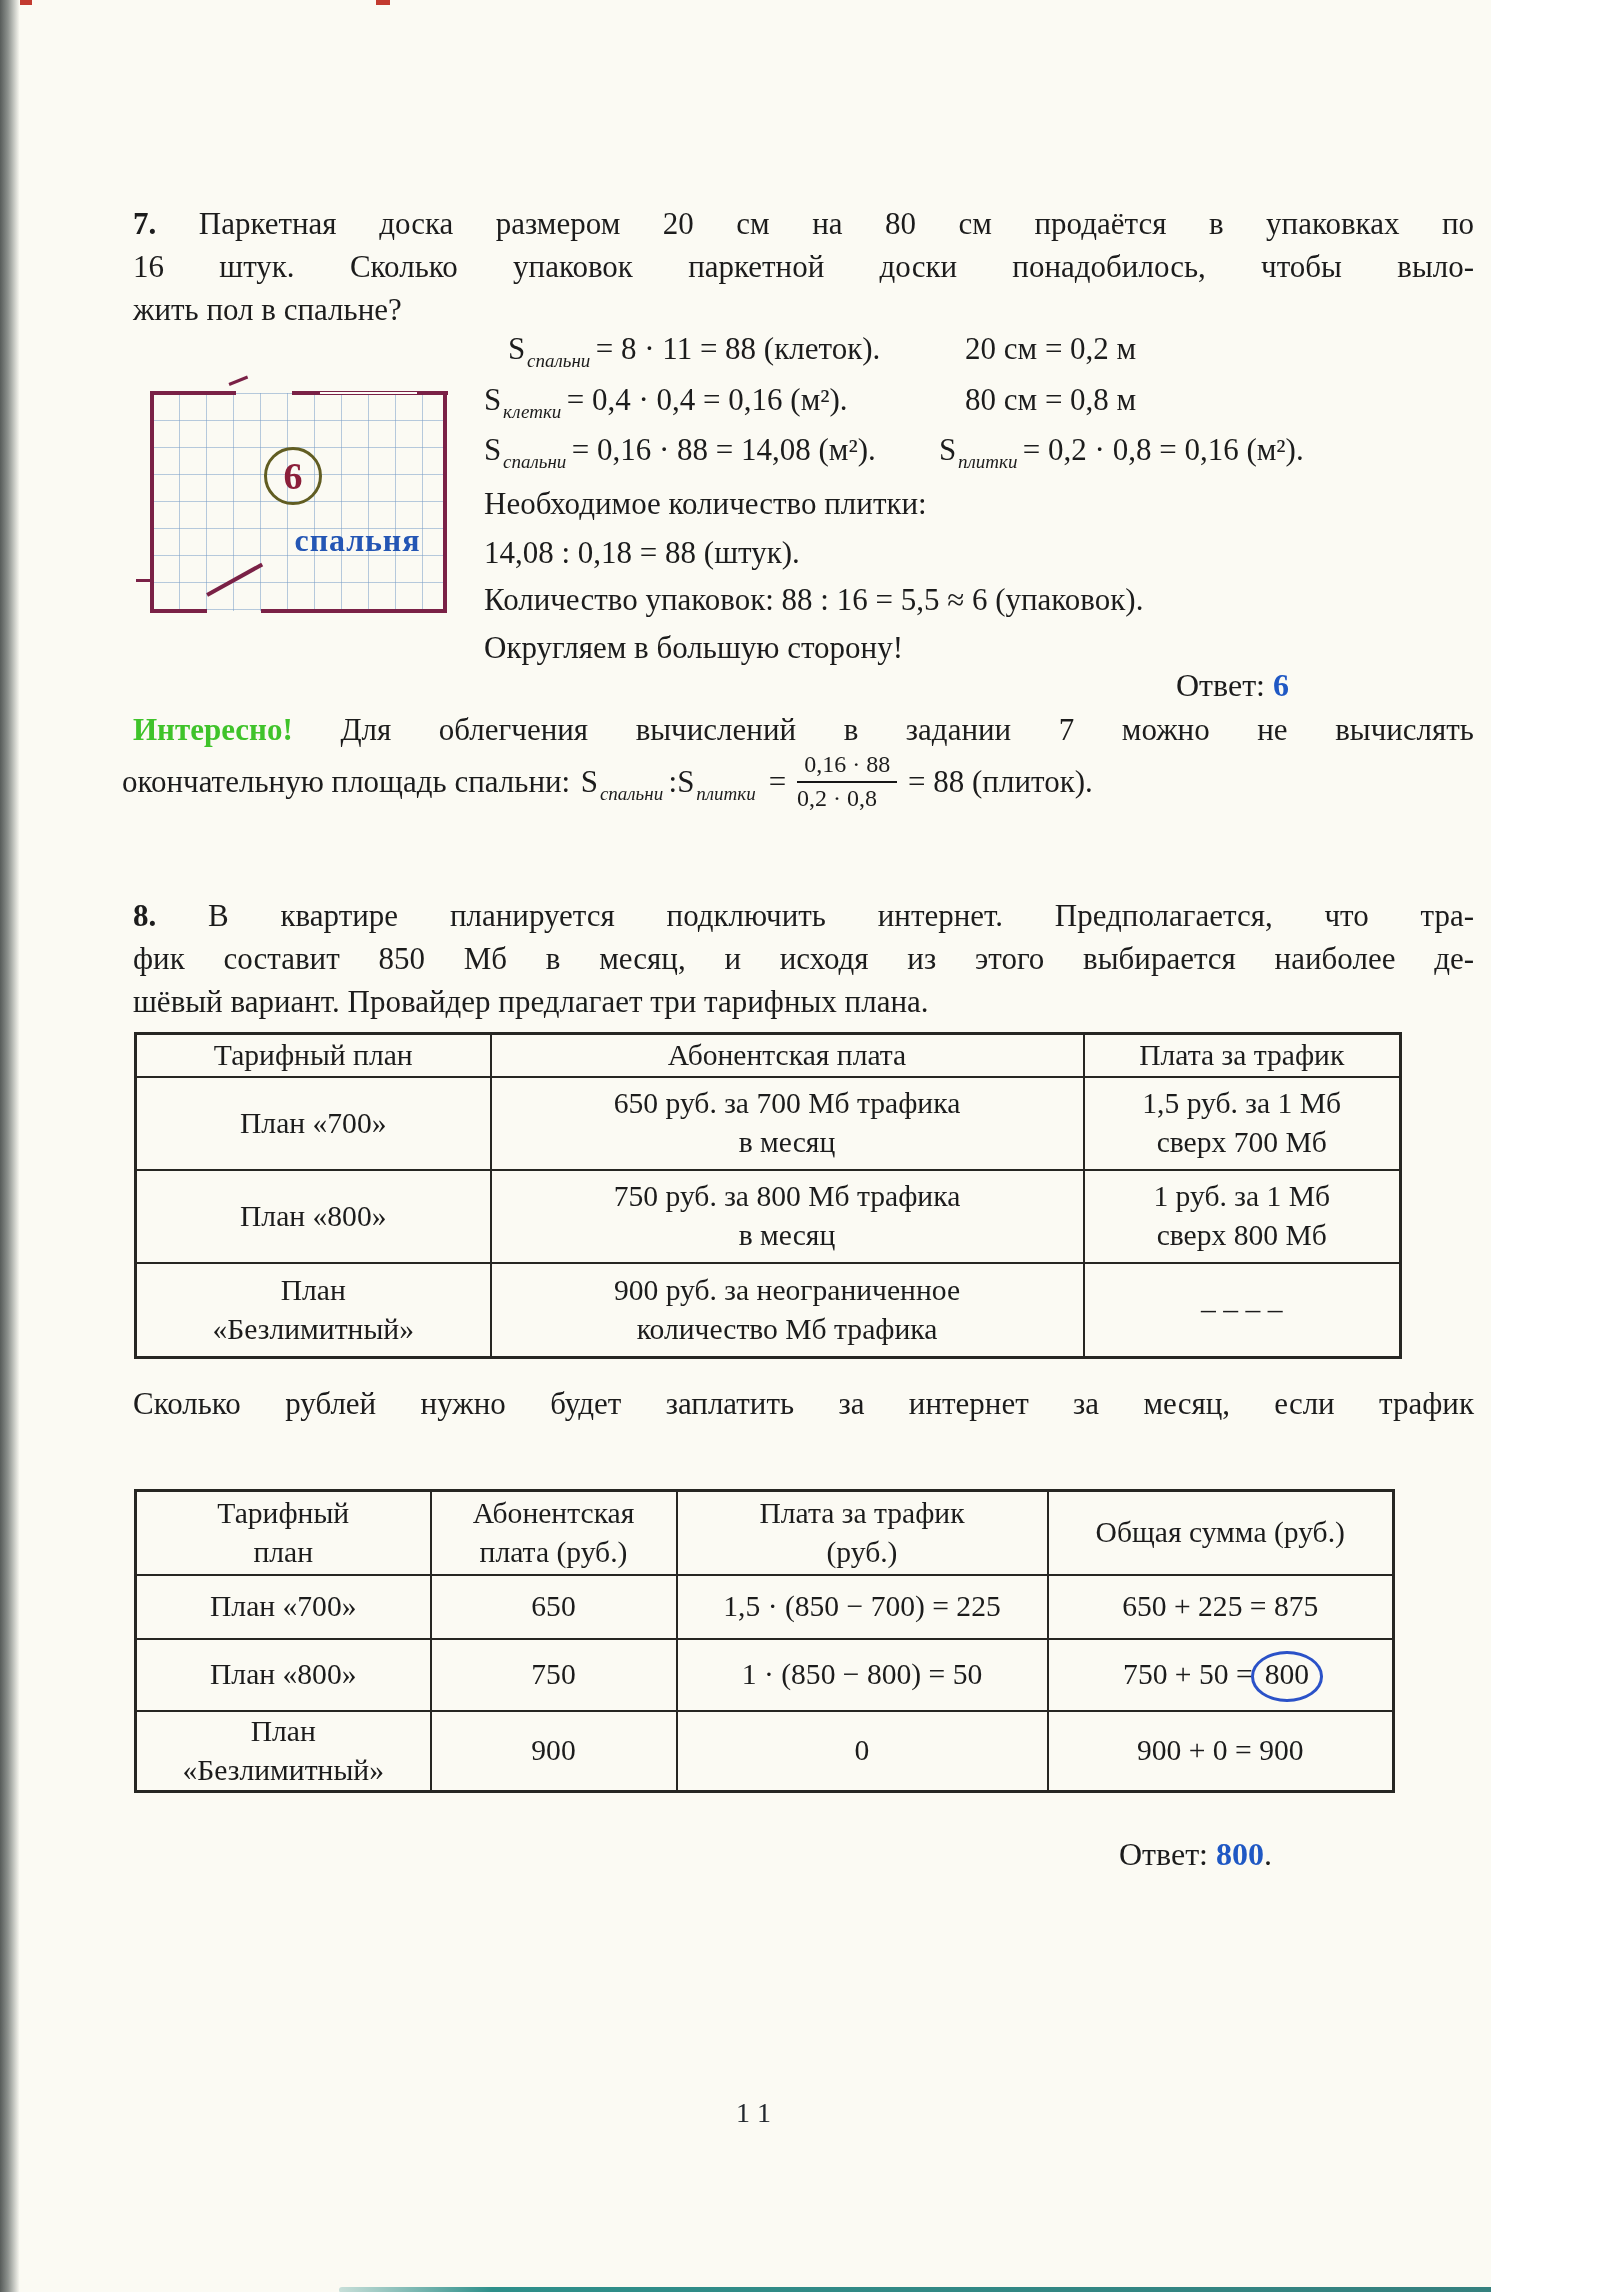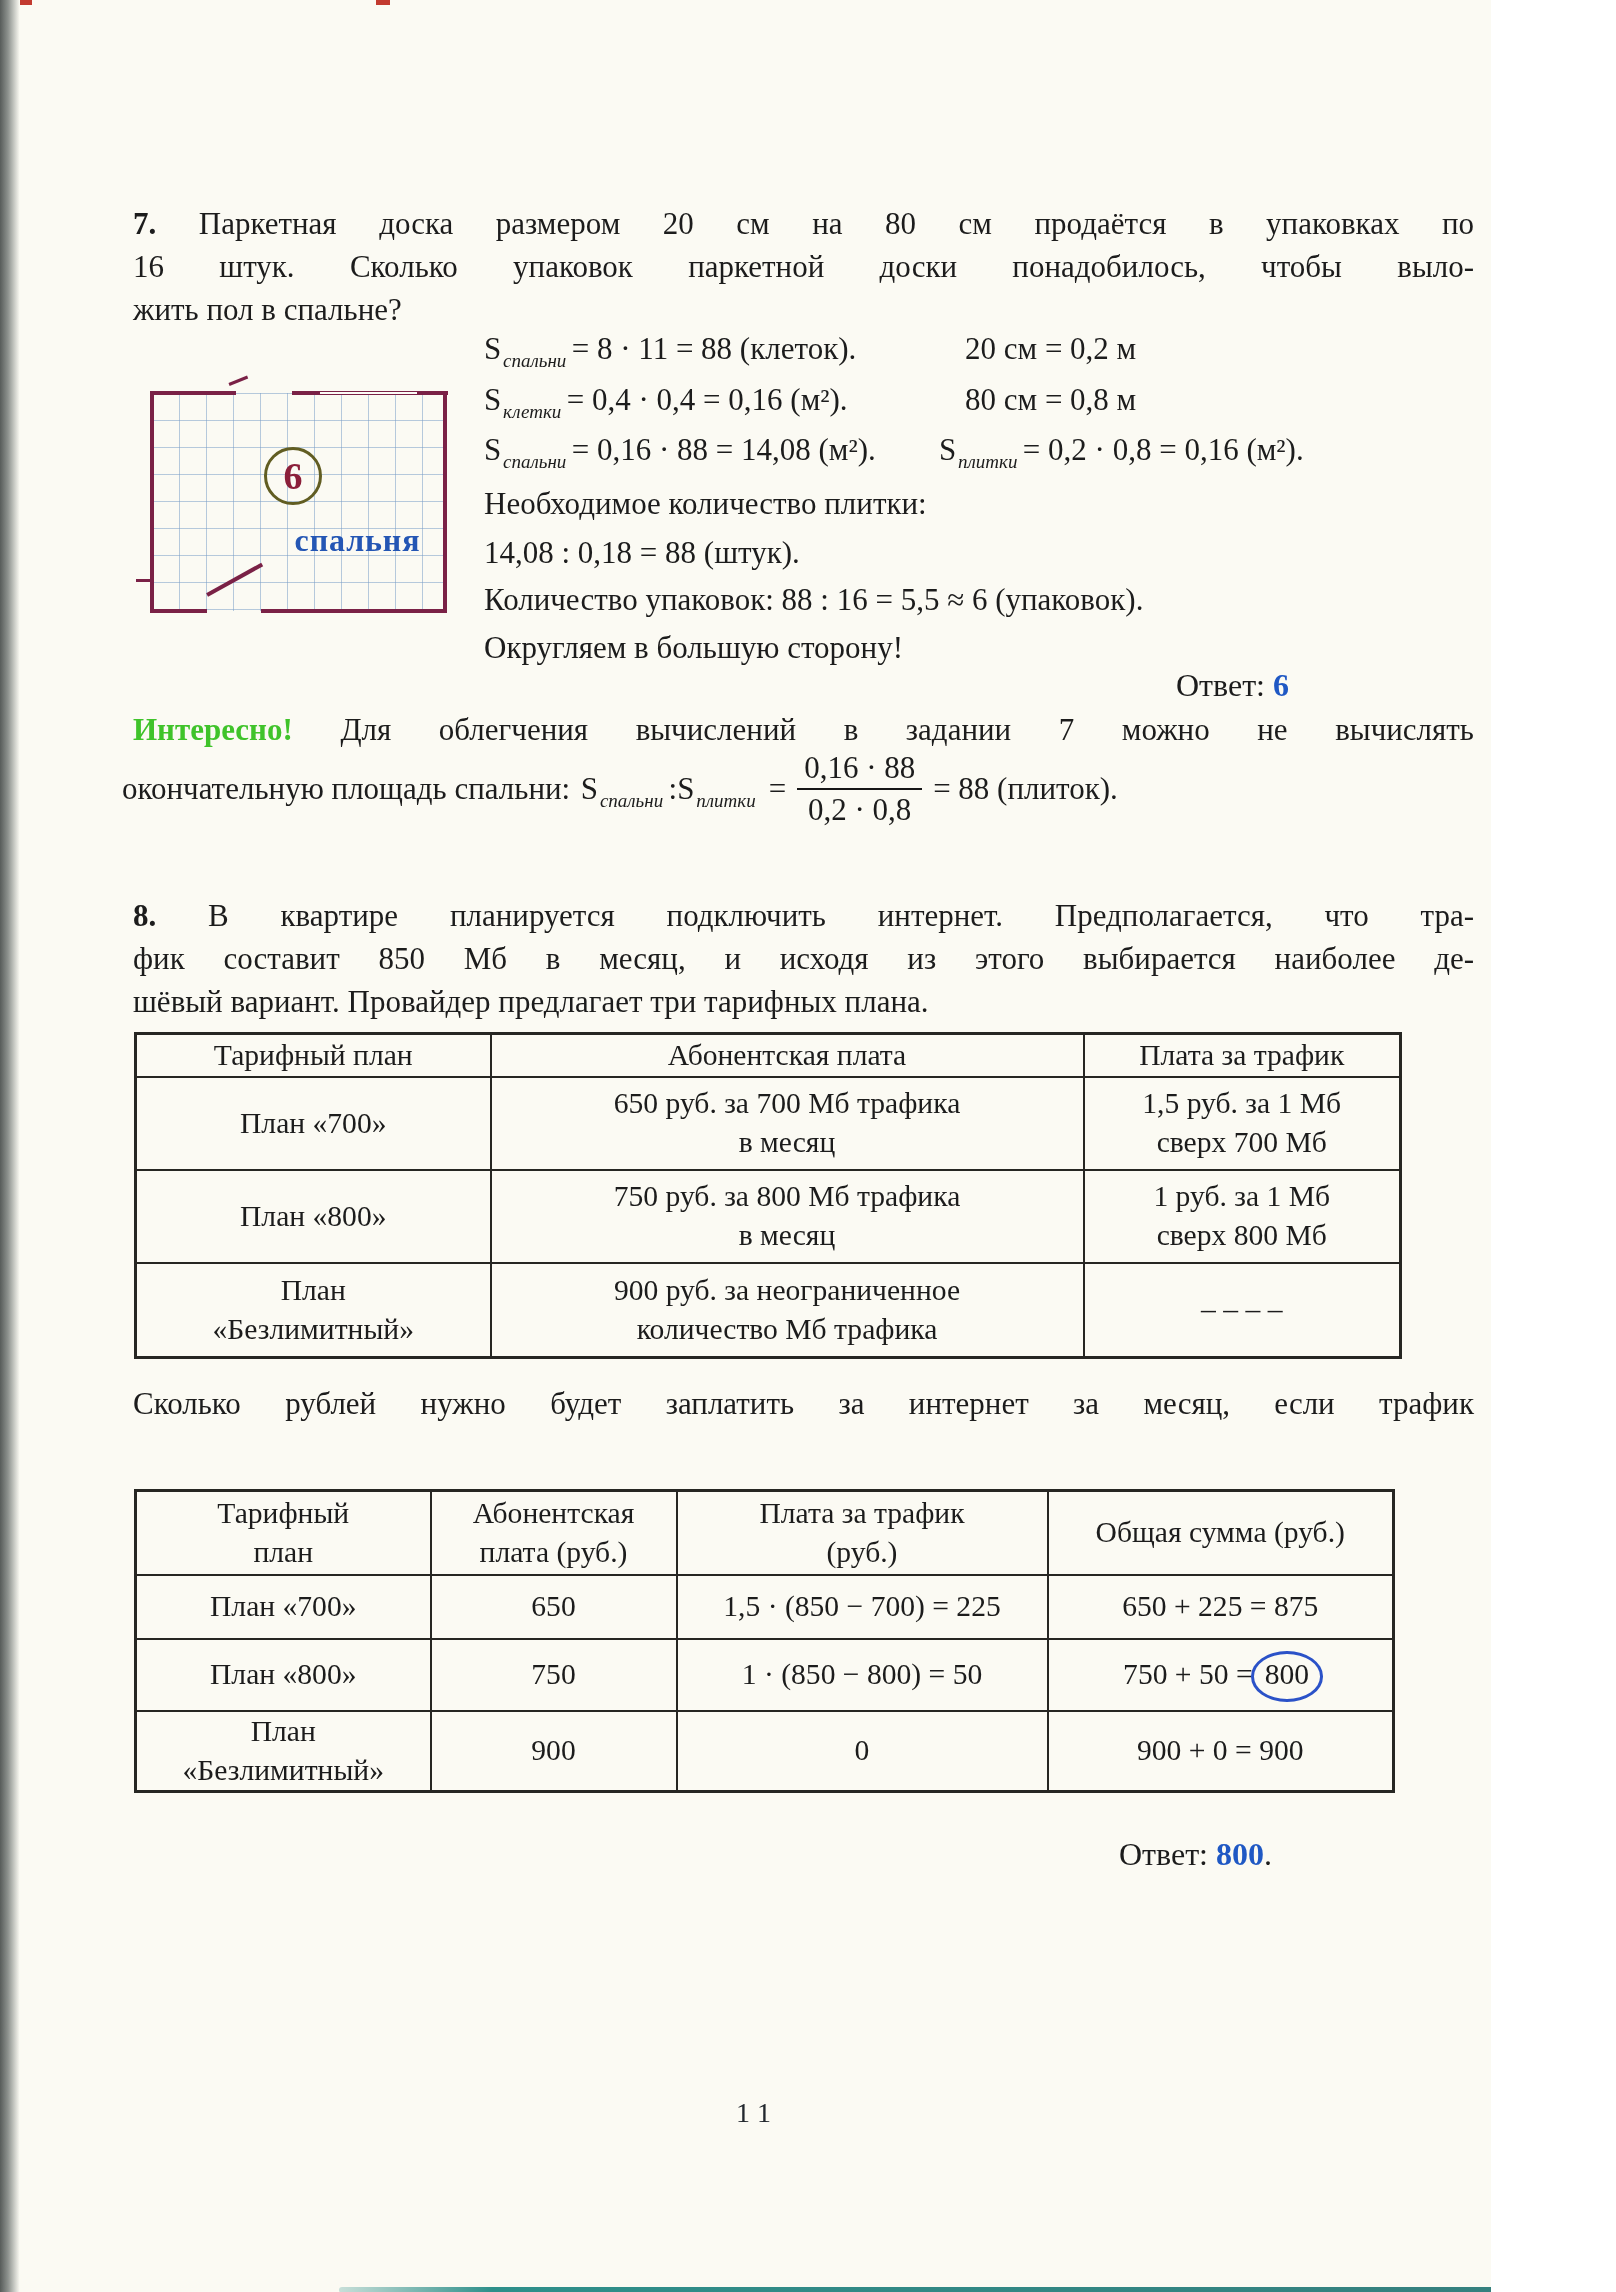--- a/index.html
+++ b/index.html
@@ -49,21 +49,21 @@
 
   
   .sline{position:absolute;font-size:31px;white-space:nowrap;}
   sub.ss{font-style:italic;font-size:19px;line-height:0;vertical-align:-8px;margin:0 5.4px 0 1.8px;letter-spacing:0;}
   .ans{position:absolute;font-size:32px;white-space:nowrap;}
   .ans .v{color:#1f58c4;font-weight:bold;}
 
   
   .note-label{color:#3fc32a;font-weight:bold;}
   .note2{position:absolute;left:122px;top:751px;display:flex;align-items:center;gap:10.7px;font-size:31px;white-space:nowrap;}
-  .frac{display:inline-block;text-align:center;font-size:31px;line-height:1.12;}
+  .frac{display:inline-block;font-size:24px;line-height:1.12;}
   .frac .num{display:block;border-bottom:2.7px solid #161616;padding:0 7.2px 2.7px;}
   .frac .den{display:block;padding-top:2.7px;}
 
   
   .t{position:absolute;border-collapse:collapse;table-layout:fixed;border:3.6px solid #262622;}
   .t th,.t td{border:2.7px solid #262622;font-weight:normal;text-align:center;vertical-align:middle;
     font-size:29.6px;line-height:39px;padding:0 3.6px;}
   .t1{left:134px;top:1032px;width:1265px;border-radius:21px;}
   .t2{left:134px;top:1489px;width:1257px;}
   .circ{display:inline-block;border:3.6px solid #2b52c8;border-radius:50%;
@@ -98,21 +98,21 @@
     <div class="wall door"></div>
     <div class="wall w-left"></div>
     <div class="wall w-right"></div>
     <div class="wall tick-left"></div>
     <div class="badge">
         <span>6</span>
       </div>
     <div class="room-label">спальня</div>
   </div>
 
-  <div class="sline" style="left:484px;top:331px"><span>S</span><sub class="ss">спальни</sub><span>= 8 · 11 = 88 (клеток).</span></div>
+  <div class="sline" style="left:508px;top:331px"><span>S</span><sub class="ss">спальни</sub><span>= 8 · 11 = 88 (клеток).</span></div>
   <div class="sline" style="left:965px;top:331px">20 см = 0,2 м</div>
 
   <div class="sline" style="left:484px;top:382px"><span>S</span><sub class="ss">клетки</sub><span>= 0,4 · 0,4 = 0,16 (м²).</span></div>
   <div class="sline" style="left:965px;top:382px">80 см = 0,8 м</div>
 
   <div class="sline" style="left:484px;top:432px"><span>S</span><sub class="ss">спальни</sub><span>= 0,16 · 88 = 14,08 (м²).</span></div>
   <div class="sline" style="left:939px;top:432px"><span>S</span><sub class="ss">плитки</sub><span>= 0,2 · 0,8 = 0,16 (м²).</span></div>
 
   <div class="sline" style="left:484px;top:486px">Необходимое количество плитки:</div>
   <div class="sline" style="left:484px;top:535px">14,08 : 0,18 = 88 (штук).</div>

